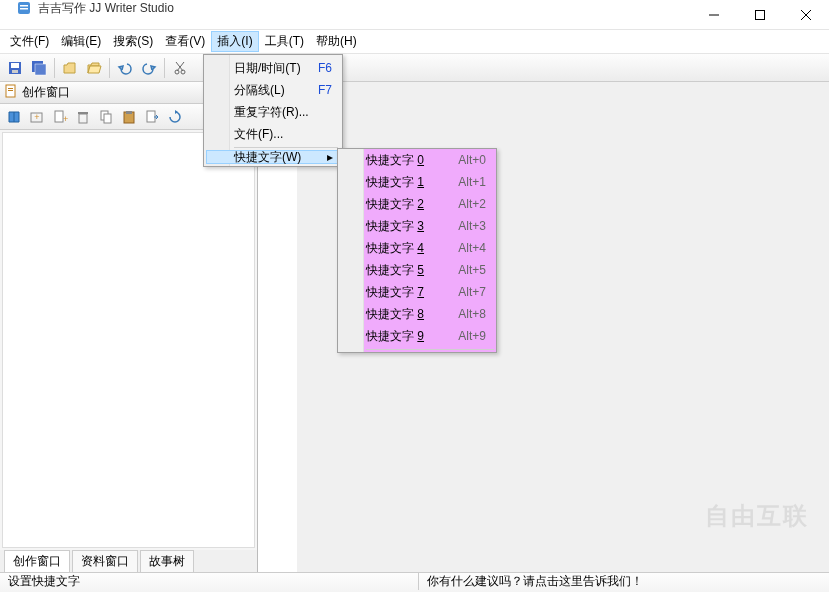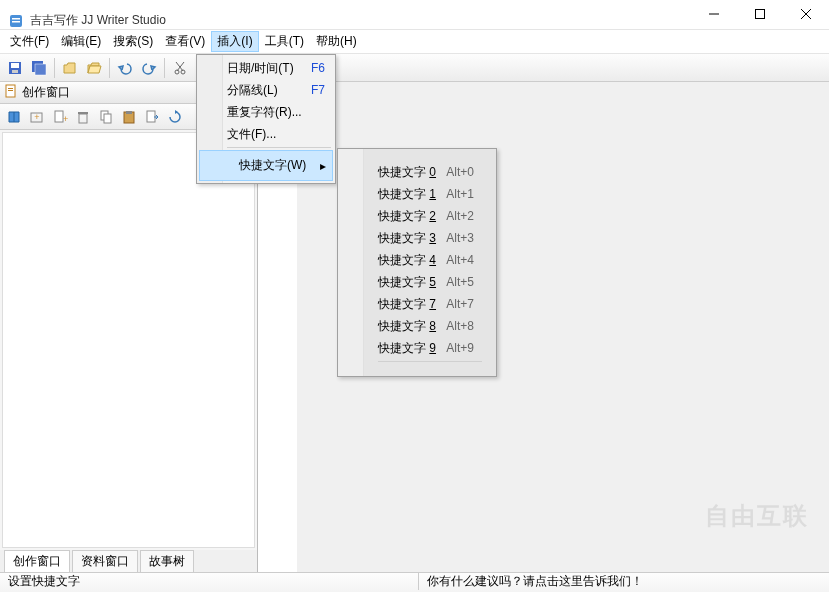--- a/index.html
+++ b/index.html
@@ -1,18 +1,18 @@
 <!DOCTYPE html>
 <html><head>
 <meta charset="utf-8">
 <style>
 * { box-sizing: border-box; margin: 0; padding: 0; }
 body { font-family: "Microsoft YaHei", "SimSun", Arial, sans-serif; font-size: 12px; background: #fff; overflow: hidden; width: 829px; height: 592px; position: relative; }
 
-.titlebar { height: 30px; background: #fff; border-bottom: 1px solid #e5e5e5; display: flex; align-items: flex-end; padding-left: 8px; }
+.titlebar { height: 30px; background: #fff; border-bottom: 1px solid #e5e5e5; display: flex; align-items: flex-start; padding-left: 16px; }
 .titlebar .app-icon { width: 16px; height: 16px; margin-right: 6px; }
 .titlebar .title { flex: 1; color: #333; font-size: 12px; }
 .win-btns { display: flex; }
 .win-btn { width: 46px; height: 30px; display: flex; align-items: center; justify-content: center; color: #333; }
 
 .menubar { height: 24px; background: #fff; display: flex; align-items: center; padding: 0 4px; border-bottom: 1px solid #e5e5e5; }
 .menu-item { padding: 2px 6px; cursor: default; }
 .menu-item.open { background: #cce8ff; border: 1px solid #99d1ff; padding: 1px 5px; }
 
 .toolbar { height: 28px; background: linear-gradient(#fdfdfd, #ececec); border-bottom: 1px solid #ccc; display: flex; align-items: center; padding: 0 4px; gap: 2px; }
@@ -28,29 +28,29 @@
 .panel-tabs { height: 22px; display: flex; align-items: flex-end; padding: 0 4px; gap: 2px; background: #f0f0f0; }
 .panel-tab { padding: 2px 8px; background: #f8f8f8; border: 1px solid #ccc; border-bottom: none; font-size: 12px; }
 .panel-tab.active { background: #fff; }
 
 .right-panel { flex: 1; background: #f0f0f0; position: relative; }
 
 .statusbar { height: 35px; background: linear-gradient(#fdfdfd,#ececec); border-top: 1px solid #ccc; display: flex; align-items: flex-start; font-size: 12px; }
 .status-left { padding: 0 8px; width: 418px; }
 .status-right { padding: 0 8px; border-left: 1px solid #ccc; }
 
-.dropdown { position: absolute; background: #f2f2f2; border: 1px solid #a0a0a0; box-shadow: 2px 2px 4px rgba(0,0,0,0.2); z-index: 100; padding: 2px; }
+.dropdown { position: absolute; background: #f2f2f2; border: 1px solid #a0a0a0; box-shadow: 2px 2px 4px rgba(0,0,0,0.2); z-index: 100; padding: 2px; margin-left: 7px; }
 .dropdown-item { height: 22px; display: flex; align-items: center; padding: 0 24px 0 28px; position: relative; cursor: default; white-space: nowrap; }
-.dropdown-item.highlighted { background: #cce8ff; border: 1px solid #99d1ff; padding: 0 23px 0 39px; height: 31px; }
+.dropdown-item.highlighted { background: #cce8ff; border: 1px solid #99d1ff; padding: 0 23px 0 27px; height: 14px; }
 .dropdown-item .shortcut { position: absolute; right: 8px; color: #1d4ed8; }
 .dropdown-item .arrow { position: absolute; right: 6px; }
 .dropdown-sep { height: 1px; background: #d0d0d0; margin: 2px 2px 2px 28px; }
 .dropdown .icon-col { position: absolute; left: 0; top: 0; bottom: 0; width: 26px; border-right: 1px solid #e0e0e0; background: #eee; }
 
-.submenu { position: absolute; background: #e5e5e5; border: 1px solid #a0a0a0; box-shadow: 2px 2px 4px rgba(0,0,0,0.2); z-index: 101; padding: 12px; }
+.submenu { position: absolute; background: #f0abfc; border: 1px solid #a0a0a0; box-shadow: 2px 2px 4px rgba(0,0,0,0.2); z-index: 101; padding: 0; }
 .submenu-item { height: 22px; display: flex; align-items: center; padding: 0 8px 0 28px; min-width: 130px; position: relative; }
 .submenu-item .shortcut { position: absolute; right: 10px; color: #666; }
 .submenu-item.highlighted { background: #cce8ff; border: 1px solid #99d1ff; padding: 0 7px 0 27px; height: 22px; }
 .submenu .icon-col { position: absolute; left: 0; top: 0; bottom: 0; width: 26px; border-right: 1px solid #e0e0e0; background: #eee; }
 
 .watermark-logo { position: absolute; right: 20px; bottom: 40px; opacity: 0.12; font-size: 24px; font-weight: bold; color: #555; letter-spacing: 2px; }
 
 u { text-decoration: underline; }
 </style>
 </head>

